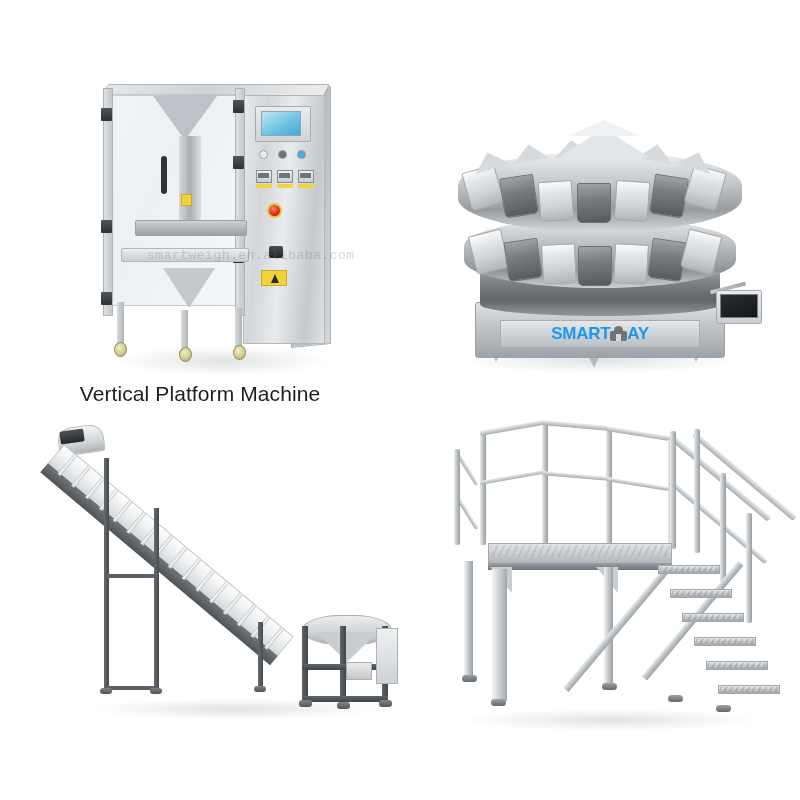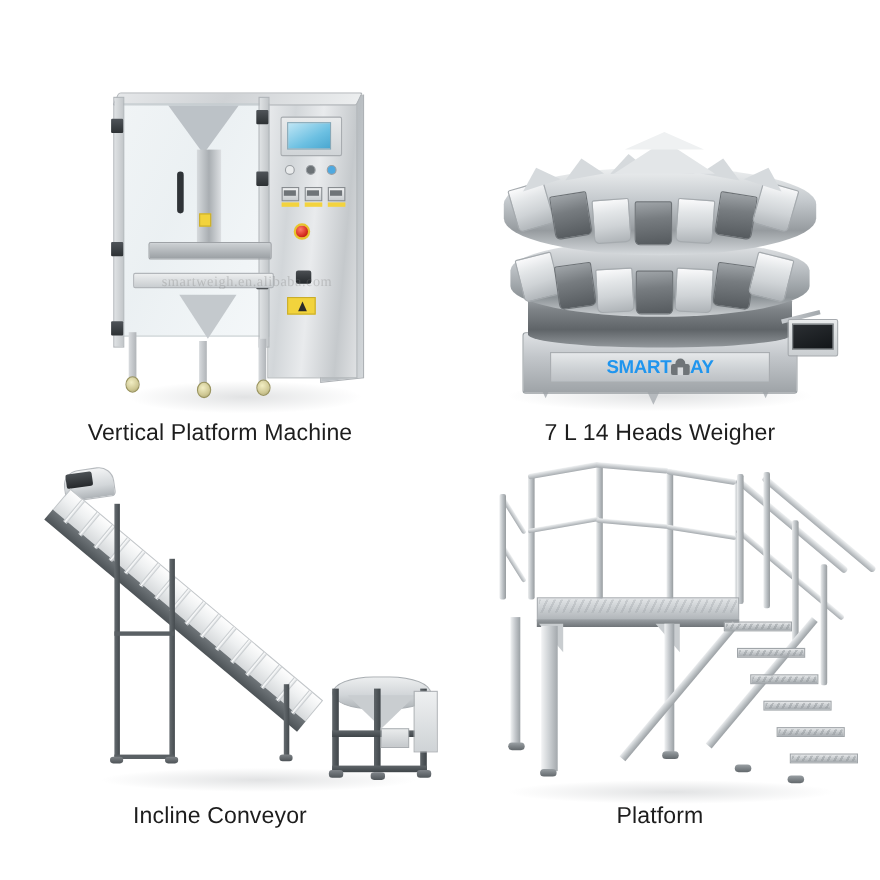--- a/index.html
+++ b/index.html
@@ -46,21 +46,21 @@
   }
 
   #cell-vpm   { left: 0px;   top: 60px;  width: 400px; height: 350px; }
   #cell-weigh { left: 400px; top: 60px;  width: 400px; height: 350px; }
   #cell-conv  { left: 0px;   top: 405px; width: 400px; height: 380px; }
   #cell-plat  { left: 400px; top: 405px; width: 400px; height: 380px; }
 
   .watermark {
     position:absolute; font-size: 13px; color: rgba(120,120,120,0.30);
     letter-spacing: 0.5px; white-space: nowrap; pointer-events:none;
-    font-family: Liberation Serif, serif;
+    font-family: Liberation Mono, monospace;
   }
 
   
   #vpm { position:absolute; left: 95px; top: 10px; width: 250px; height: 310px; }
   .vpm-cab {
     position:absolute; left:148px; top:24px; width:82px; height:250px;
     background: linear-gradient(95deg,#e8eaec 0%,#d2d6d9 25%,#e9ebed 50%,#c5c9cc 80%,#dfe1e3 100%);
     border:1px solid #b5b9bc;
   }
   .vpm-cab-side {
@@ -477,21 +477,20 @@
         <div class="wg-pan" style="left:258px;top:62px;transform:rotate(18deg);"></div>
 
         <div class="wg-cone"></div>
         <div class="wg-cone-2"></div>
 
         <div class="wg-hmi-arm"></div>
         <div class="wg-hmi"></div>
         <div class="wg-hmi-screen"></div>
       </div>
     </div>
-    <div class="caption" style="top:322px;">7 L 14 Heads Weigher</div>
   </div>
 
   <div class="cell" id="cell-conv">
     <div class="cell-img" style="width:400px;height:320px;">
       <div id="conveyor">
         <div class="shadow-ellipse" style="left:60px;top:288px;width:290px;height:22px;"></div>
 
         <div class="cv-head"></div>
         <div class="cv-head-motor"></div>
 
@@ -532,21 +531,20 @@
         <div class="ch-frame-v" style="left:310px;top:216px;height:76px;"></div>
         <div class="ch-frame-h" style="left:272px;top:254px;width:86px;"></div>
         <div class="ch-frame-h" style="left:272px;top:286px;width:86px;"></div>
         <div class="ch-box"></div>
         <div class="ch-motorbox"></div>
         <div class="ch-foot" style="left:269px;top:290px;"></div>
         <div class="ch-foot" style="left:307px;top:292px;"></div>
         <div class="ch-foot" style="left:349px;top:290px;"></div>
       </div>
     </div>
-    <div class="caption" style="top:325px;">Incline Conveyor</div>
   </div>
 
   <div class="cell" id="cell-plat">
     <div class="cell-img" style="width:400px;height:320px;">
       <div id="platform">
         <div class="shadow-ellipse" style="left:40px;top:294px;width:300px;height:22px;"></div>
 
         <div class="pf-post" style="left:60px;top:18px;height:112px;"></div>
         <div class="pf-post" style="left:122px;top:6px;height:124px;"></div>
         <div class="pf-post" style="left:186px;top:12px;height:120px;"></div>
@@ -597,16 +595,15 @@
         <div class="pf-step-tex" style="left:276px;top:224px;"></div>
         <div class="pf-step" style="left:286px;top:246px;"></div>
         <div class="pf-step-tex" style="left:288px;top:248px;"></div>
         <div class="pf-step" style="left:298px;top:270px;"></div>
         <div class="pf-step-tex" style="left:300px;top:272px;"></div>
 
         <div class="pf-foot" style="left:296px;top:290px;"></div>
         <div class="pf-foot" style="left:248px;top:280px;"></div>
       </div>
     </div>
-    <div class="caption" style="top:325px;">Platform</div>
   </div>
 
 </div>
 
 </body></html>

